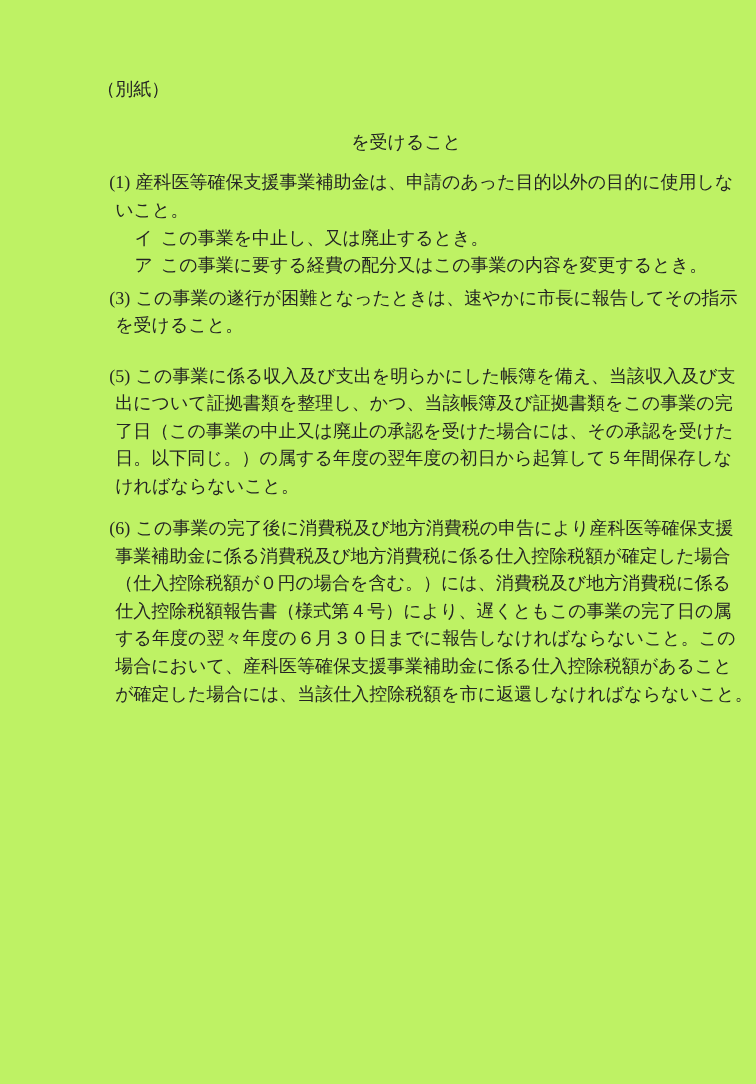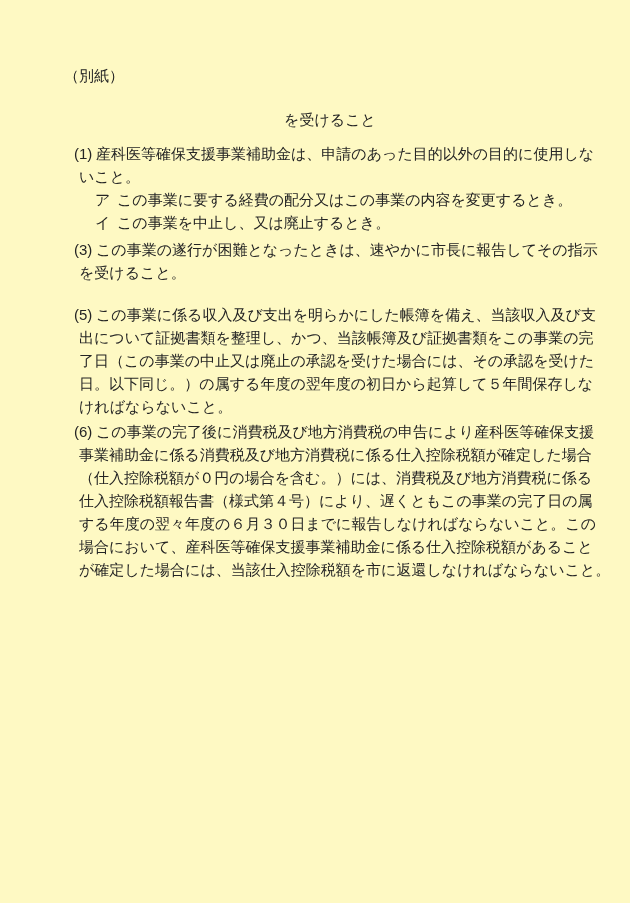--- a/index.html
+++ b/index.html
@@ -7,23 +7,24 @@
     padding: 0;
     background: #fbfbfb;
   }
   .page {
     position: relative;
     width: 630px;
     height: 903px;
     box-sizing: border-box;
     padding-top: 64px;
     overflow: hidden;
-    background: #fef9c3;
-    font-family: Liberation Sans, sans-serif;
+    background: #bef264;
+    font-family: Liberation Serif, serif;
     color: #242424;
+    padding-left: 17px;
     -webkit-font-smoothing: antialiased;
   }
   .corner-label {
     margin-left: 64px;
     font-size: 15px;
     line-height: 23px;
     white-space: nowrap;
   }
   .doc-title {
     margin-left: 30px;
@@ -46,21 +47,21 @@
   .item-num {
     display: inline-block;
     width: 22px;
     text-indent: 0;
   }
   .item-1 { margin-top: 11px; }
   .item-2 { margin-top: 7px; }
   .item-3 { margin-top: 4px; }
   .item-4 { margin-top: 13px; }
   .item-5 { margin-top: 19px; }
-  .item-6 { margin-top: 2px; }
+  .item-6 { margin-top: 12px; }
   .item-7 { margin-top: 5px; }
   .subitem {
     font-size: 15px;
     line-height: 23px;
     padding-left: 95px;
     white-space: nowrap;
   }
   .subitem-marker {
     display: inline-block;
     width: 22px;
@@ -69,19 +70,19 @@
 </head>
 <body>
 
 <div class="page">
   <div class="corner-label">（別紙）</div>
 
   <div class="doc-title">を受けること</div>
 
   <div class="conditions-list" id="conditions-list">
       <div class="item item-1"><span class="item-num">(1)</span>産科医等確保支援事業補助金は、申請のあった目的以外の目的に使用しな<br>いこと。</div>
+      <div class="subitem"><span class="subitem-marker">イ</span>この事業を中止し、又は廃止するとき。</div>
       <div class="subitem"><span class="subitem-marker">ア</span>この事業に要する経費の配分又はこの事業の内容を変更するとき。</div>
-      <div class="subitem"><span class="subitem-marker">イ</span>この事業を中止し、又は廃止するとき。</div>
       <div class="item item-3"><span class="item-num">(3)</span>この事業の遂行が困難となったときは、速やかに市長に報告してその指示<br>を受けること。</div>
       <div class="item item-5"><span class="item-num">(5)</span>この事業に係る収入及び支出を明らかにした帳簿を備え、当該収入及び支<br>出について証拠書類を整理し、かつ、当該帳簿及び証拠書類をこの事業の完<br>了日（この事業の中止又は廃止の承認を受けた場合には、その承認を受けた<br>日。以下同じ。）の属する年度の翌年度の初日から起算して５年間保存しな<br>ければならないこと。</div>
       <div class="item item-6"><span class="item-num">(6)</span>この事業の完了後に消費税及び地方消費税の申告により産科医等確保支援<br>事業補助金に係る消費税及び地方消費税に係る仕入控除税額が確定した場合<br>（仕入控除税額が０円の場合を含む。）には、消費税及び地方消費税に係る<br>仕入控除税額報告書（様式第４号）により、遅くともこの事業の完了日の属<br>する年度の翌々年度の６月３０日までに報告しなければならないこと。この<br>場合において、産科医等確保支援事業補助金に係る仕入控除税額があること<br>が確定した場合には、当該仕入控除税額を市に返還しなければならないこと。</div>
     </div>
 </div>
 
 </body></html>

